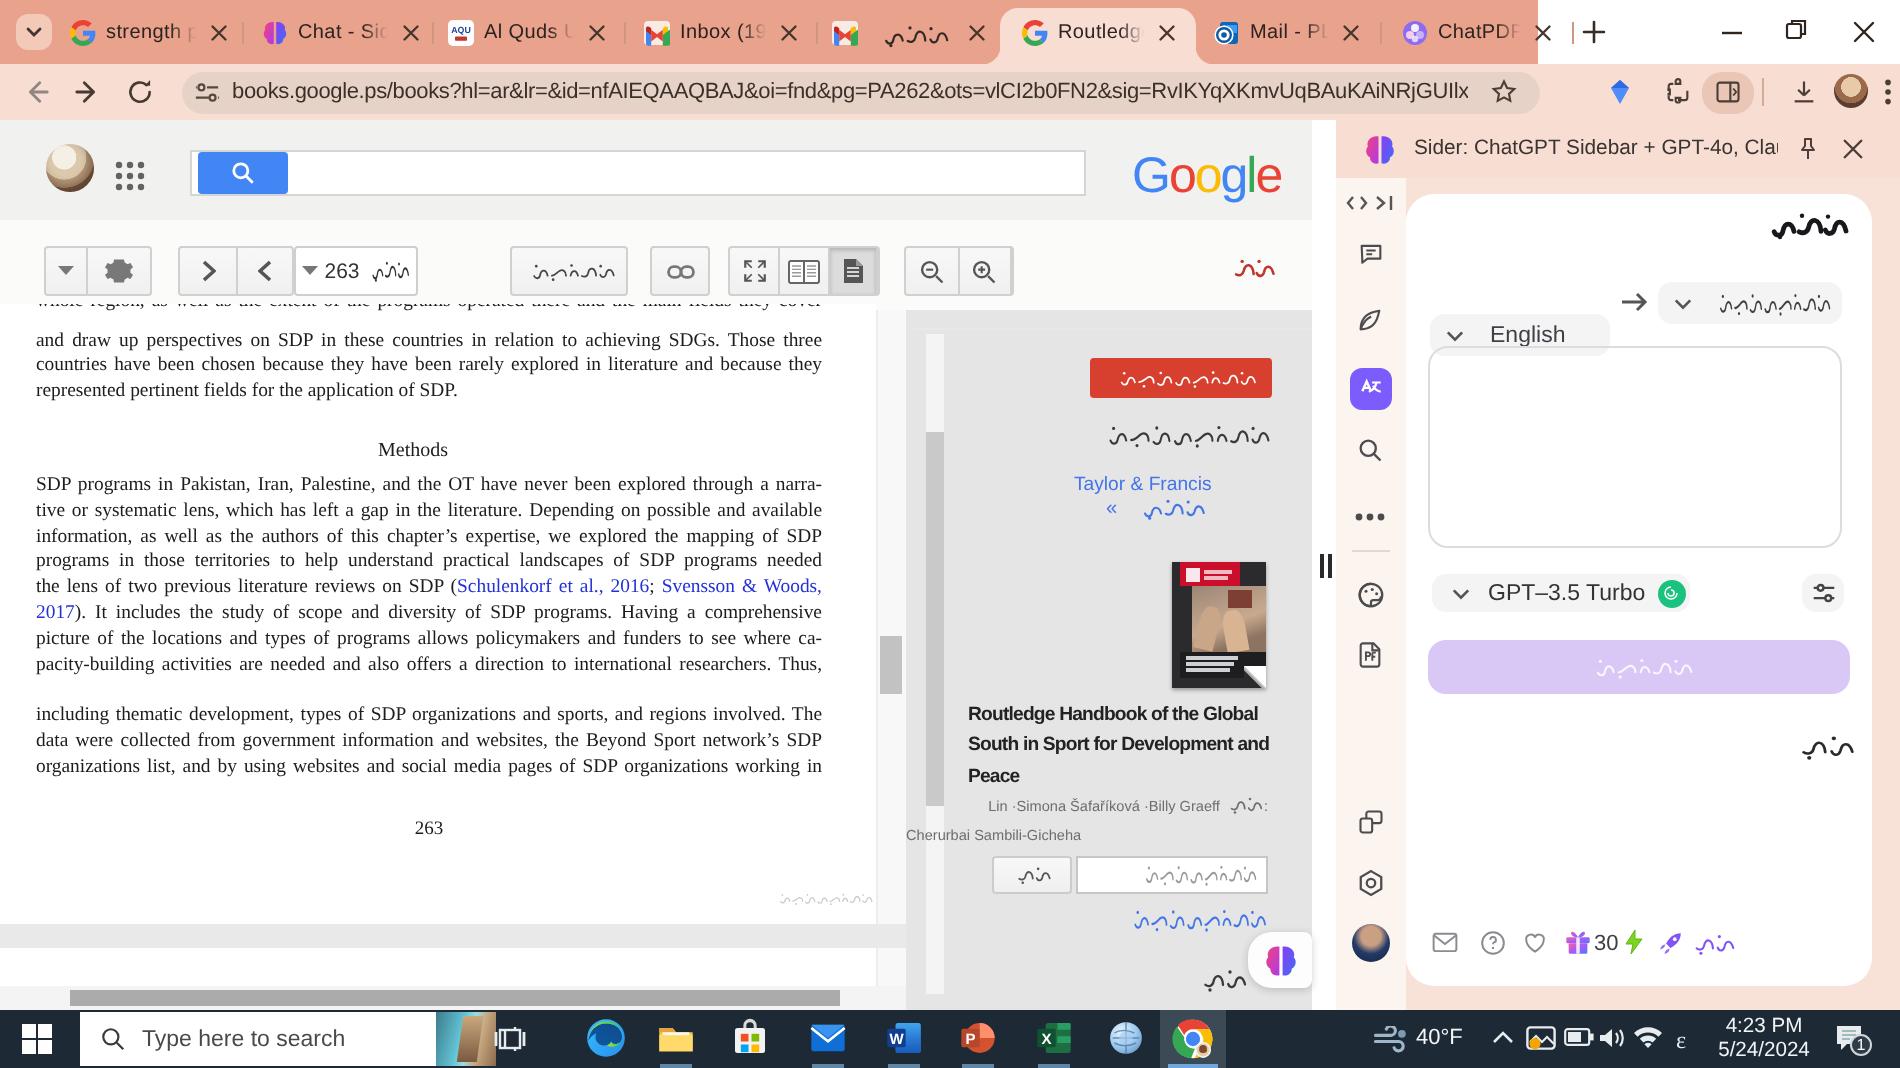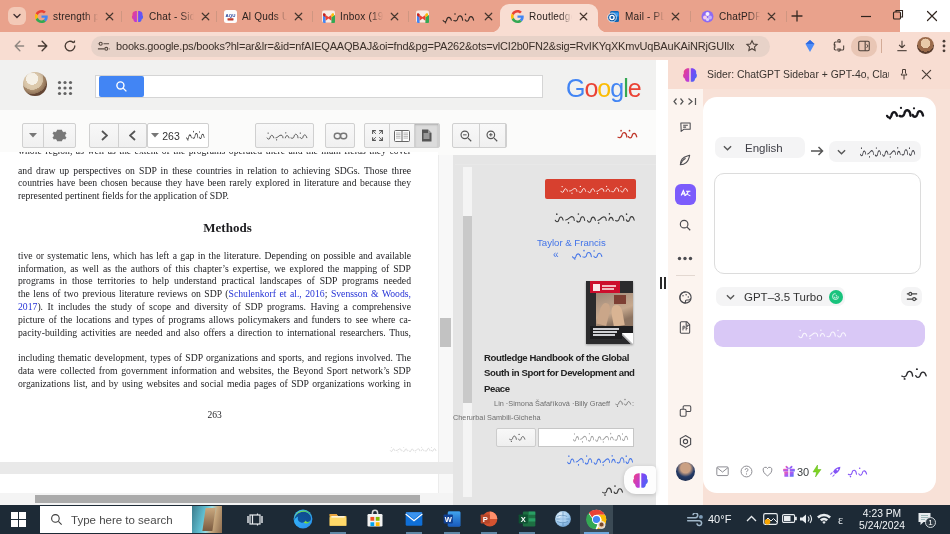--- a/index.html
+++ b/index.html
@@ -1,18 +1,18 @@
 <!DOCTYPE html>
 <html><head><meta charset="utf-8">
 <style>
 *{margin:0;padding:0;box-sizing:border-box}
 html,body{width:950px;height:534px;overflow:hidden;font-family:"Liberation Sans",sans-serif}
 .abs{position:absolute}
 #stage{position:relative;width:950px;height:534px;background:#fff;overflow:hidden}
-#tabbar{position:absolute;left:0;top:0;width:900px;height:32px;background:#e9a28c}
+#tabbar{position:absolute;left:0;top:0;width:769px;height:32px;background:#e9a28c}
 #navbar{position:absolute;left:0;top:32px;width:950px;height:28px;background:#f8ddd2}
 .tab{position:absolute;top:5px;height:23px;display:flex;align-items:center;font-size:10px;color:#2c2320}
 .tab .ttl{white-space:nowrap;overflow:hidden;margin-left:5px;letter-spacing:.2px}
 .fade{-webkit-mask-image:linear-gradient(90deg,#000 70%,transparent 98%);mask-image:linear-gradient(90deg,#000 70%,transparent 98%)}
 .tabx{margin-left:4px;width:13px;height:13px;color:#3a2b24;flex:0 0 13px}
 .tsep{position:absolute;top:11px;width:1px;height:11px;background:#cf9681}
 #activetab{position:absolute;left:500px;top:4px;width:98px;height:28px;background:#f8ddd2;border-radius:9px 9px 0 0}
 #activetab:before,#activetab:after{content:"";position:absolute;bottom:0;width:9px;height:9px}
 #activetab:before{left:-9px;background:radial-gradient(circle at 0 0,transparent 9px,#f8ddd2 9.5px)}
 #activetab:after{right:-9px;background:radial-gradient(circle at 9px 0,transparent 9px,#f8ddd2 9.5px)}
@@ -390,21 +390,22 @@
             </g>
           </svg>
         </div>
 </div>
 </div>
 <div id="page1">
 <div class="book-line" style="position:absolute;left:18px;top:-7px;width:393px">whole region, as well as the extent of the programs operated there and the main fields they cover</div>
 <div class="book-line" style="position:absolute;left:18px;top:12.5px;width:393px">and draw up perspectives on SDP in these countries in relation to achieving SDGs. Those three</div>
 <div class="book-line" style="position:absolute;left:18px;top:25.3px;width:393px">countries have been chosen because they have been rarely explored in literature and because they</div>
 <div class="book-line book-last" style="position:absolute;left:18px;top:38.1px;width:393px">represented pertinent fields for the application of SDP.</div>
-<div style="position:absolute;left:31px;top:67.5px;width:393px;text-align:center;font-family:'Liberation Serif',serif;font-weight:bold;font-size:13px;color:#1d1d20">Methods</div>
+<div style="position:absolute;left:10px;top:67.5px;width:393px;text-align:center;font-family:'Liberation Serif',serif;font-weight:normal;font-size:10px;color:#1d1d20">Methods</div>
+<div class="book-line" style="position:absolute;left:18px;top:85px;width:393px">SDP programs in Pakistan, Iran, Palestine, and the OT have never been explored through a narra-</div>
 <div class="book-line" style="position:absolute;left:18px;top:97.8px;width:393px">tive or systematic lens, which has left a gap in the literature. Depending on possible and available</div>
 <div class="book-line" style="position:absolute;left:18px;top:110.6px;width:393px">information, as well as the authors of this chapter’s expertise, we explored the mapping of SDP</div>
 <div class="book-line" style="position:absolute;left:18px;top:123.4px;width:393px">programs in those territories to help understand practical landscapes of SDP programs needed</div>
 <div class="book-line" style="position:absolute;left:18px;top:136.2px;width:393px">the lens of two previous literature reviews on SDP (<a class="bl">Schulenkorf et al., 2016</a>; <a class="bl">Svensson &amp; Woods,</a></div>
 <div class="book-line" style="position:absolute;left:18px;top:149px;width:393px"><a class="bl">2017</a>). It includes the study of scope and diversity of SDP programs. Having a comprehensive</div>
 <div class="book-line" style="position:absolute;left:18px;top:161.8px;width:393px">picture of the locations and types of programs allows policymakers and funders to see where ca-</div>
 <div class="book-line" style="position:absolute;left:18px;top:174.6px;width:393px">pacity-building activities are needed and also offers a direction to international researchers. Thus,</div>
 <div class="book-line" style="position:absolute;left:18px;top:200.2px;width:393px">including thematic development, types of SDP organizations and sports, and regions involved. The</div>
 <div class="book-line" style="position:absolute;left:18px;top:213px;width:393px">data were collected from government information and websites, the Beyond Sport network’s SDP</div>
 <div class="book-line" style="position:absolute;left:18px;top:225.8px;width:393px">organizations list, and by using websites and social media pages of SDP organizations working in</div>
@@ -559,21 +560,21 @@
 <svg class="abs" style="left:178px;top:7px" width="44" height="17" viewBox="0 0 44 14" color="#17171c">
           <g fill="none" stroke="currentColor" stroke-width="2.4" stroke-linecap="round">
             <path d="M42,10c-1.4,-5.8 -4.8,-5.6 -5.8,-1c-0.7,2.8 -3.6,3 -4.5,0.5"></path>
             <path d="M29.5,10.2c-0.5,-6.6 -5.2,-7.3 -6.2,-1.9c-0.5,2.3 -2.6,3.2 -4.7,2.1"></path>
             <path d="M16,10.2c-1.2,-4.8 -4.6,-4.8 -5.6,0c-0.5,2.5 -3.4,2.5 -4.3,0.2"></path>
             <circle cx="33" cy="2.8" r="1.1" fill="currentColor" stroke="none"></circle>
             <circle cx="20" cy="2.4" r="1.1" fill="currentColor" stroke="none"></circle>
             <circle cx="9" cy="13" r="1.1" fill="currentColor" stroke="none"></circle>
           </g>
         </svg>
-<div class="spill" style="left:12px;top:40px;width:90px;height:21px">
+<div class="spill" style="left:12px;top:60px;width:90px;height:21px">
           <svg style="margin-left:8px" width="9" height="6" viewBox="0 0 10 6" fill="none" stroke="#555" stroke-width="1.5">
             <path d="M1 1l4 4 4-4"></path>
           </svg>
           <span style="margin-left:13px;font-size:11.5px;color:#3f3f46">English</span>
         </div>
 <svg class="abs" style="left:107px;top:48px" width="14" height="12" viewBox="0 0 14 12" fill="none" stroke="#555" stroke-width="1.5">
           <path d="M1 6h11M8.5 2l4 4-4 4"></path>
         </svg>
 <div class="spill" style="left:126px;top:44px;width:92px;height:21px">
           <svg style="margin-left:8px" width="9" height="6" viewBox="0 0 10 6" fill="none" stroke="#555" stroke-width="1.5">
@@ -652,21 +653,21 @@
         </svg>
 </div>
 </div>
 <div id="taskbar">
 <svg class="abs" style="left:11px;top:7px" width="15" height="15" viewBox="0 0 15 15" fill="#fefefe">
         <rect x="0" y="0" width="7" height="7"></rect>
         <rect x="8" y="0" width="7" height="7"></rect>
         <rect x="0" y="8" width="7" height="7"></rect>
         <rect x="8" y="8" width="7" height="7"></rect>
       </svg>
-<div class="abs" style="left:40px;top:1px;width:182px;height:27px;background:#fff;display:flex;align-items:center;overflow:hidden">
+<div class="abs" style="left:40px;top:1px;width:208px;height:27px;background:#fff;display:flex;align-items:center;overflow:hidden">
 <svg style="margin-left:10px" width="13" height="13" viewBox="0 0 24 24" fill="none" stroke="#3b3b3b" stroke-width="2">
           <circle cx="10" cy="10" r="7"></circle>
           <path d="M15.5 15.5L21.5 21.5"></path>
         </svg>
 <span style="margin-left:8px;font-size:11.5px;color:#4a4a4a;white-space:nowrap">Type here to search</span>
 <div style="position:absolute;right:0;top:0;width:30px;height:27px;background:linear-gradient(105deg,#3c7b8c 0%,#62c2d4 40%,#9adce4 55%,#c8a87e 70%,#8a6a4e 100%)"></div>
 <div style="position:absolute;right:8px;top:2px;width:10px;height:23px;background:linear-gradient(#c9a87e,#7a5a40);transform:skewX(-8deg)"></div>
 </div>
 <svg class="abs" style="left:247px;top:7px" width="16" height="15" viewBox="0 0 16 15" fill="none" stroke="#e8ecef" stroke-width="1.2">
         <rect x="3" y="3" width="10" height="9"></rect>

